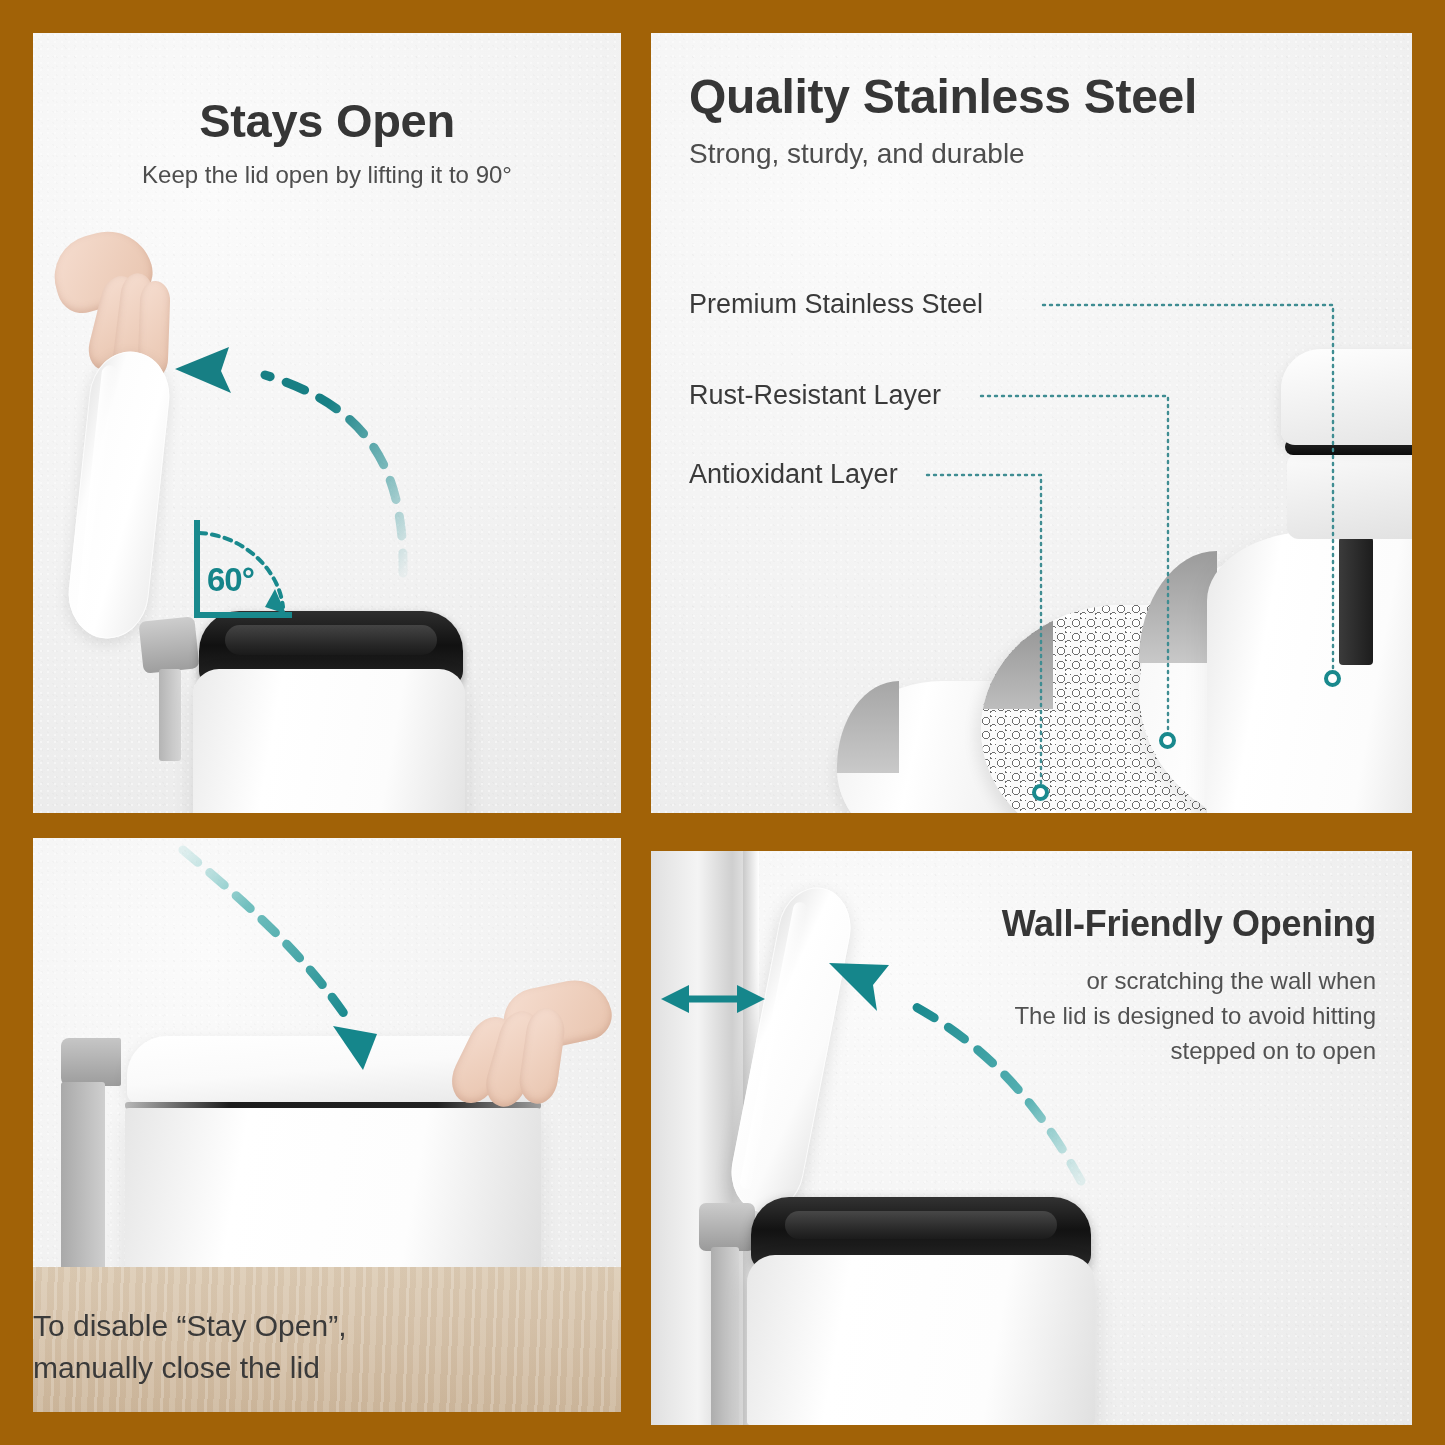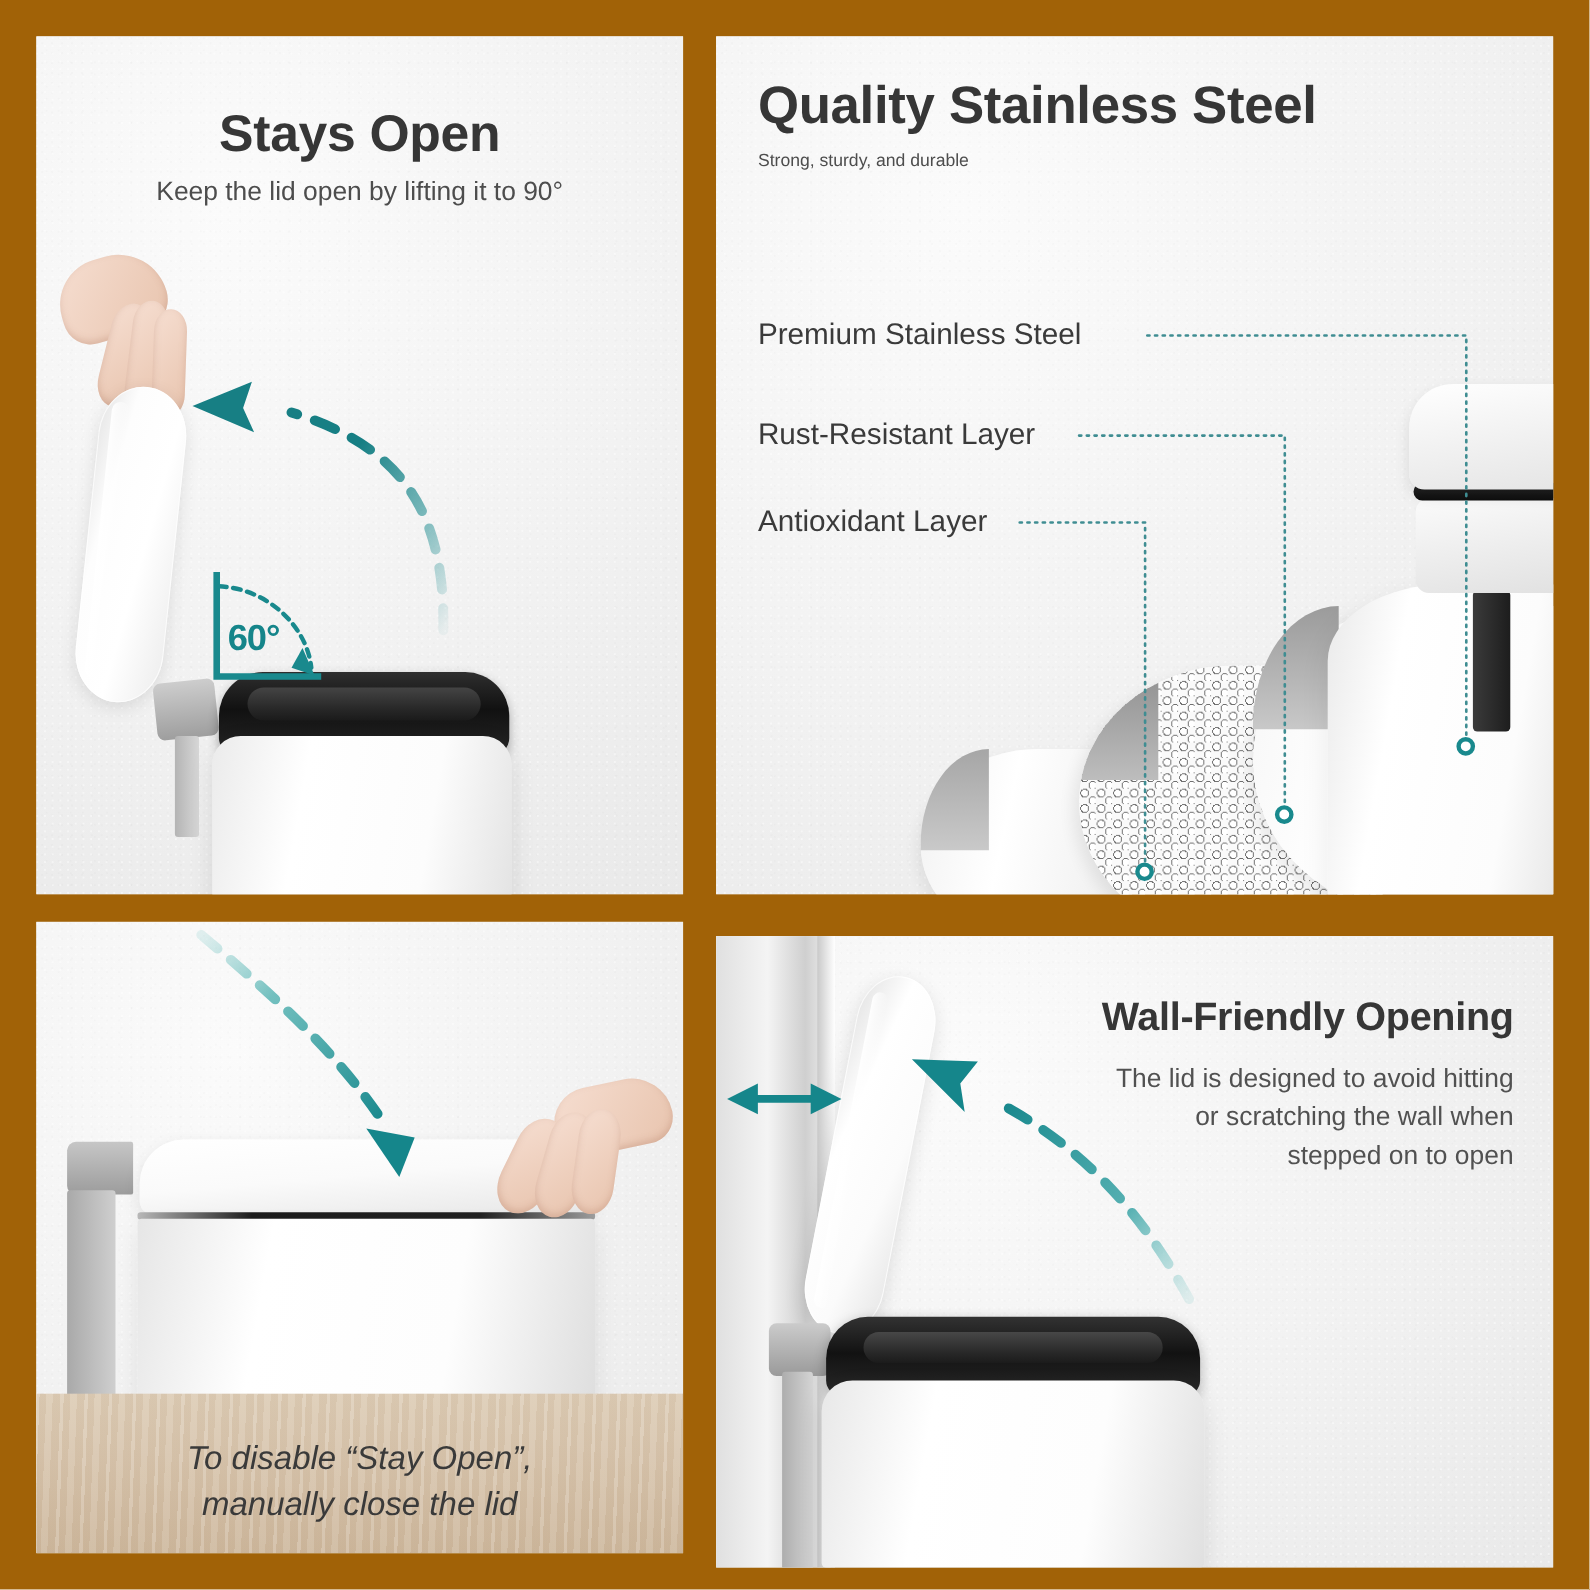--- a/index.html
+++ b/index.html
@@ -31,21 +31,21 @@
   .h-title { color:#363636; font-weight:bold; letter-spacing:-.3px;text-align:center; }
   .h-sub   { color:#4d4d4d; font-weight:normal; }
 
   #stays-open-title { position:absolute; left:0; right:0; top:60px;
        text-align:center; font-size:47px; }
   #stays-open-sub   { position:absolute; left:0; right:0; top:128px;
        text-align:center; font-size:24px; }
 
   #steel-title { position:absolute; left:38px; top:36px; font-size:48px;
        white-space:nowrap; }
-  #steel-sub   { position:absolute; left:38px; top:105px; font-size:16px; }
+  #steel-sub   { position:absolute; left:38px; top:105px; font-size:28px; }
 
   #wall-title { position:absolute; right:36px; top:52px; font-size:36px;
        white-space:nowrap; }
   #wall-sub   { position:absolute; right:36px; top:112px; width:460px;
        text-align:right; font-size:24px; line-height:1.46; color:#515151; }
 
   
   .teal-svg { position:absolute; left:0; top:0; overflow:visible; }
 
   
@@ -98,22 +98,22 @@
       background:linear-gradient(180deg,#c6c6c6,#9c9c9c); border-radius:8px 2px 2px 8px; }
   #bl-pedal-arm{ position:absolute; left:28px; top:244px; width:44px; height:200px;
       background:linear-gradient(90deg,#a9a9a9,#cfcfcf); border-radius:3px; }
   #hand-bl{ left:412px; top:146px; width:168px; height:132px; }
   #wood-band{ position:absolute; left:0; right:0; bottom:0; height:145px;
       background:linear-gradient(180deg,#dccbb4 0%,#d7c4ac 38%,#cdb79c 100%); }
   #wood-band::before{ content:""; position:absolute; inset:0; opacity:.5;
       background:repeating-linear-gradient(92deg,
         rgba(255,255,255,.35) 0 3px, rgba(160,130,100,.12) 3px 9px,
         rgba(255,255,255,.22) 9px 15px, rgba(150,120,90,.10) 15px 22px); }
-  #disable-caption{ position:absolute; left:0; right:0; bottom:22px; text-align:center;
-      font-size:30px; color:#3a3a3a; line-height:1.42;font-style:italic; }
+  #disable-caption{ position:absolute; left:0; right:0; bottom:22px; 
+      font-size:30px; color:#3a3a3a; line-height:1.42; }
 
   
   #wall-plane{ position:absolute; left:0; top:0; width:104px; height:100%;
       background:linear-gradient(90deg,#e0e0e0 0%,#f4f4f4 45%,#cfcfcf 78%,#efefef 100%); }
   #wall-edge{ position:absolute; left:92px; top:0; width:16px; height:100%;
       background:linear-gradient(90deg,#c9c9c9,#ffffff); }
   #br-lid{ position:absolute; left:104px; top:34px; width:72px; height:330px;
       background:linear-gradient(104deg,#e2e2e2 0%,#ffffff 30%,#fbfbfb 68%,#e6e6e6 100%);
       border-radius:36px/44px; transform:rotate(11deg);
       box-shadow:0 6px 18px rgba(0,0,0,.12), inset 0 0 0 1px rgba(255,255,255,.75); }
@@ -316,22 +316,22 @@
     </div>
   </div>
 
   <div class="panel" id="panel-wall">
     <div class="wallbg"></div>
     <div id="wall-plane"></div>
     <div id="wall-edge"></div>
 
     <div class="h-title" id="wall-title">Wall-Friendly Opening</div>
     <div class="h-sub" id="wall-sub">
+      <div>or scratching the wall when</div>
       <div>The lid is designed to avoid hitting</div>
-      <div>or scratching the wall when</div>
       <div>stepped on to open</div>
     </div>
 
     <div id="br-lid"></div>
     <div id="br-hinge"></div>
     <div id="br-pedal-arm"></div>
     <div id="br-rim"></div>
     <div id="br-body"></div>
 
     <svg class="teal-svg" width="761" height="574">

